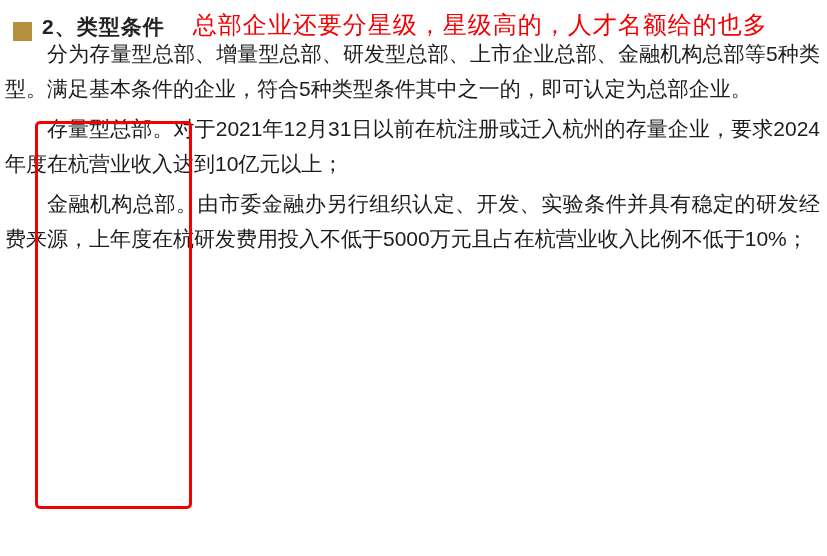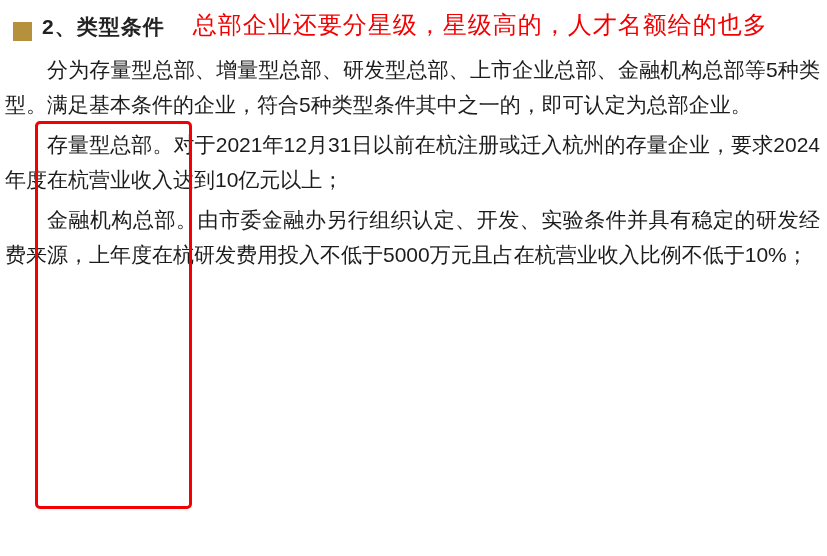--- a/index.html
+++ b/index.html
@@ -41,21 +41,21 @@
   }
   .annotation {
     font-size: 24px;
     font-weight: normal;
     color: var(--accent-red);
     margin-left: 28px;
     letter-spacing: 1px;
   }
   .content {
     position: absolute;
-    top: 52px;
+    top: 36px;
     left: 5px;
     right: 7px;
     font-size: 21px;
     line-height: 35px;
     text-align: justify;
     color: var(--text-color);
   }
   .content p {
     margin: 0 0 5px 0;
     text-indent: 2em;

